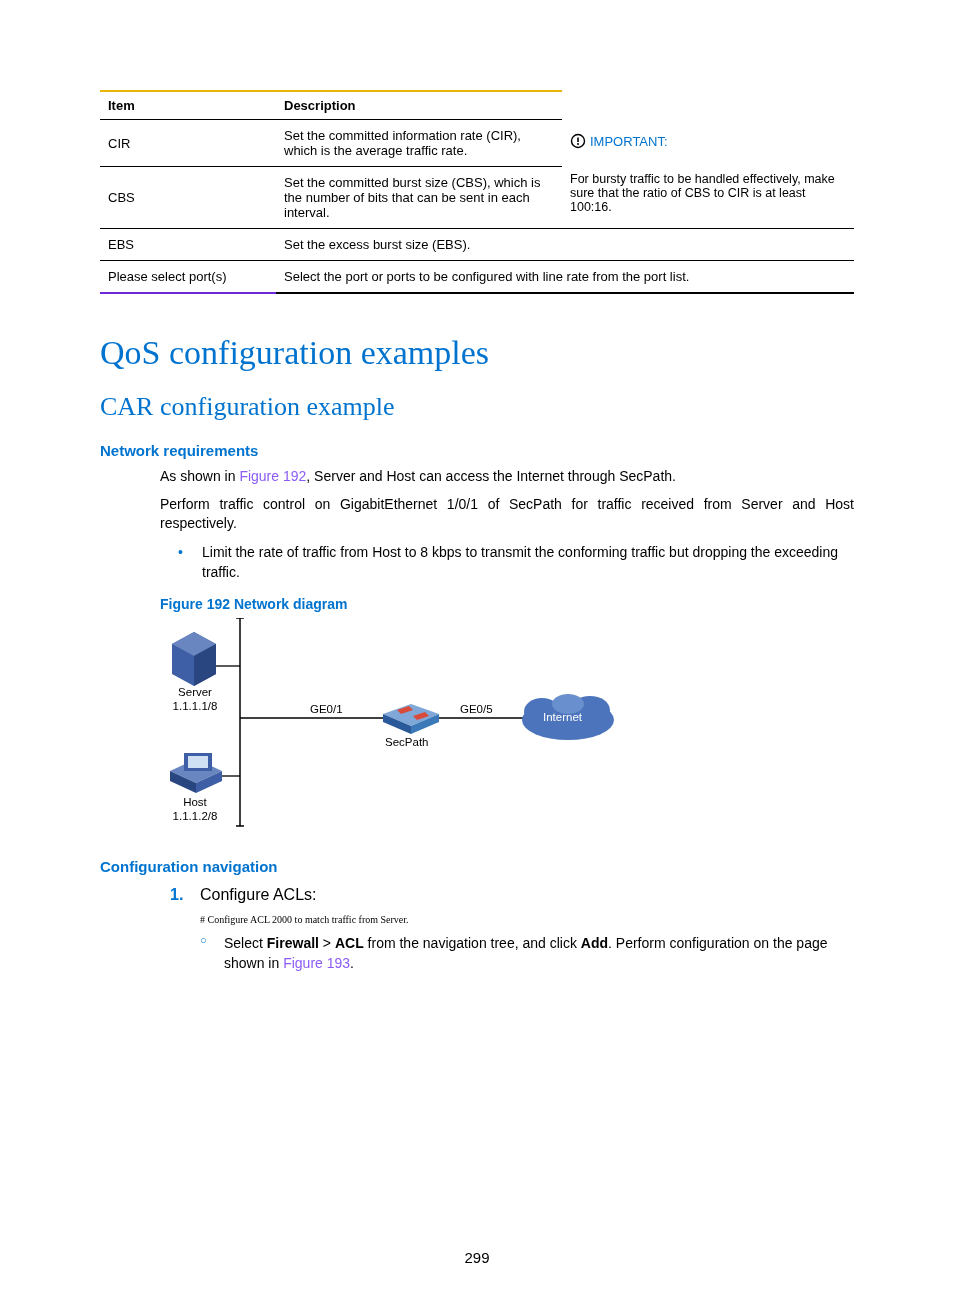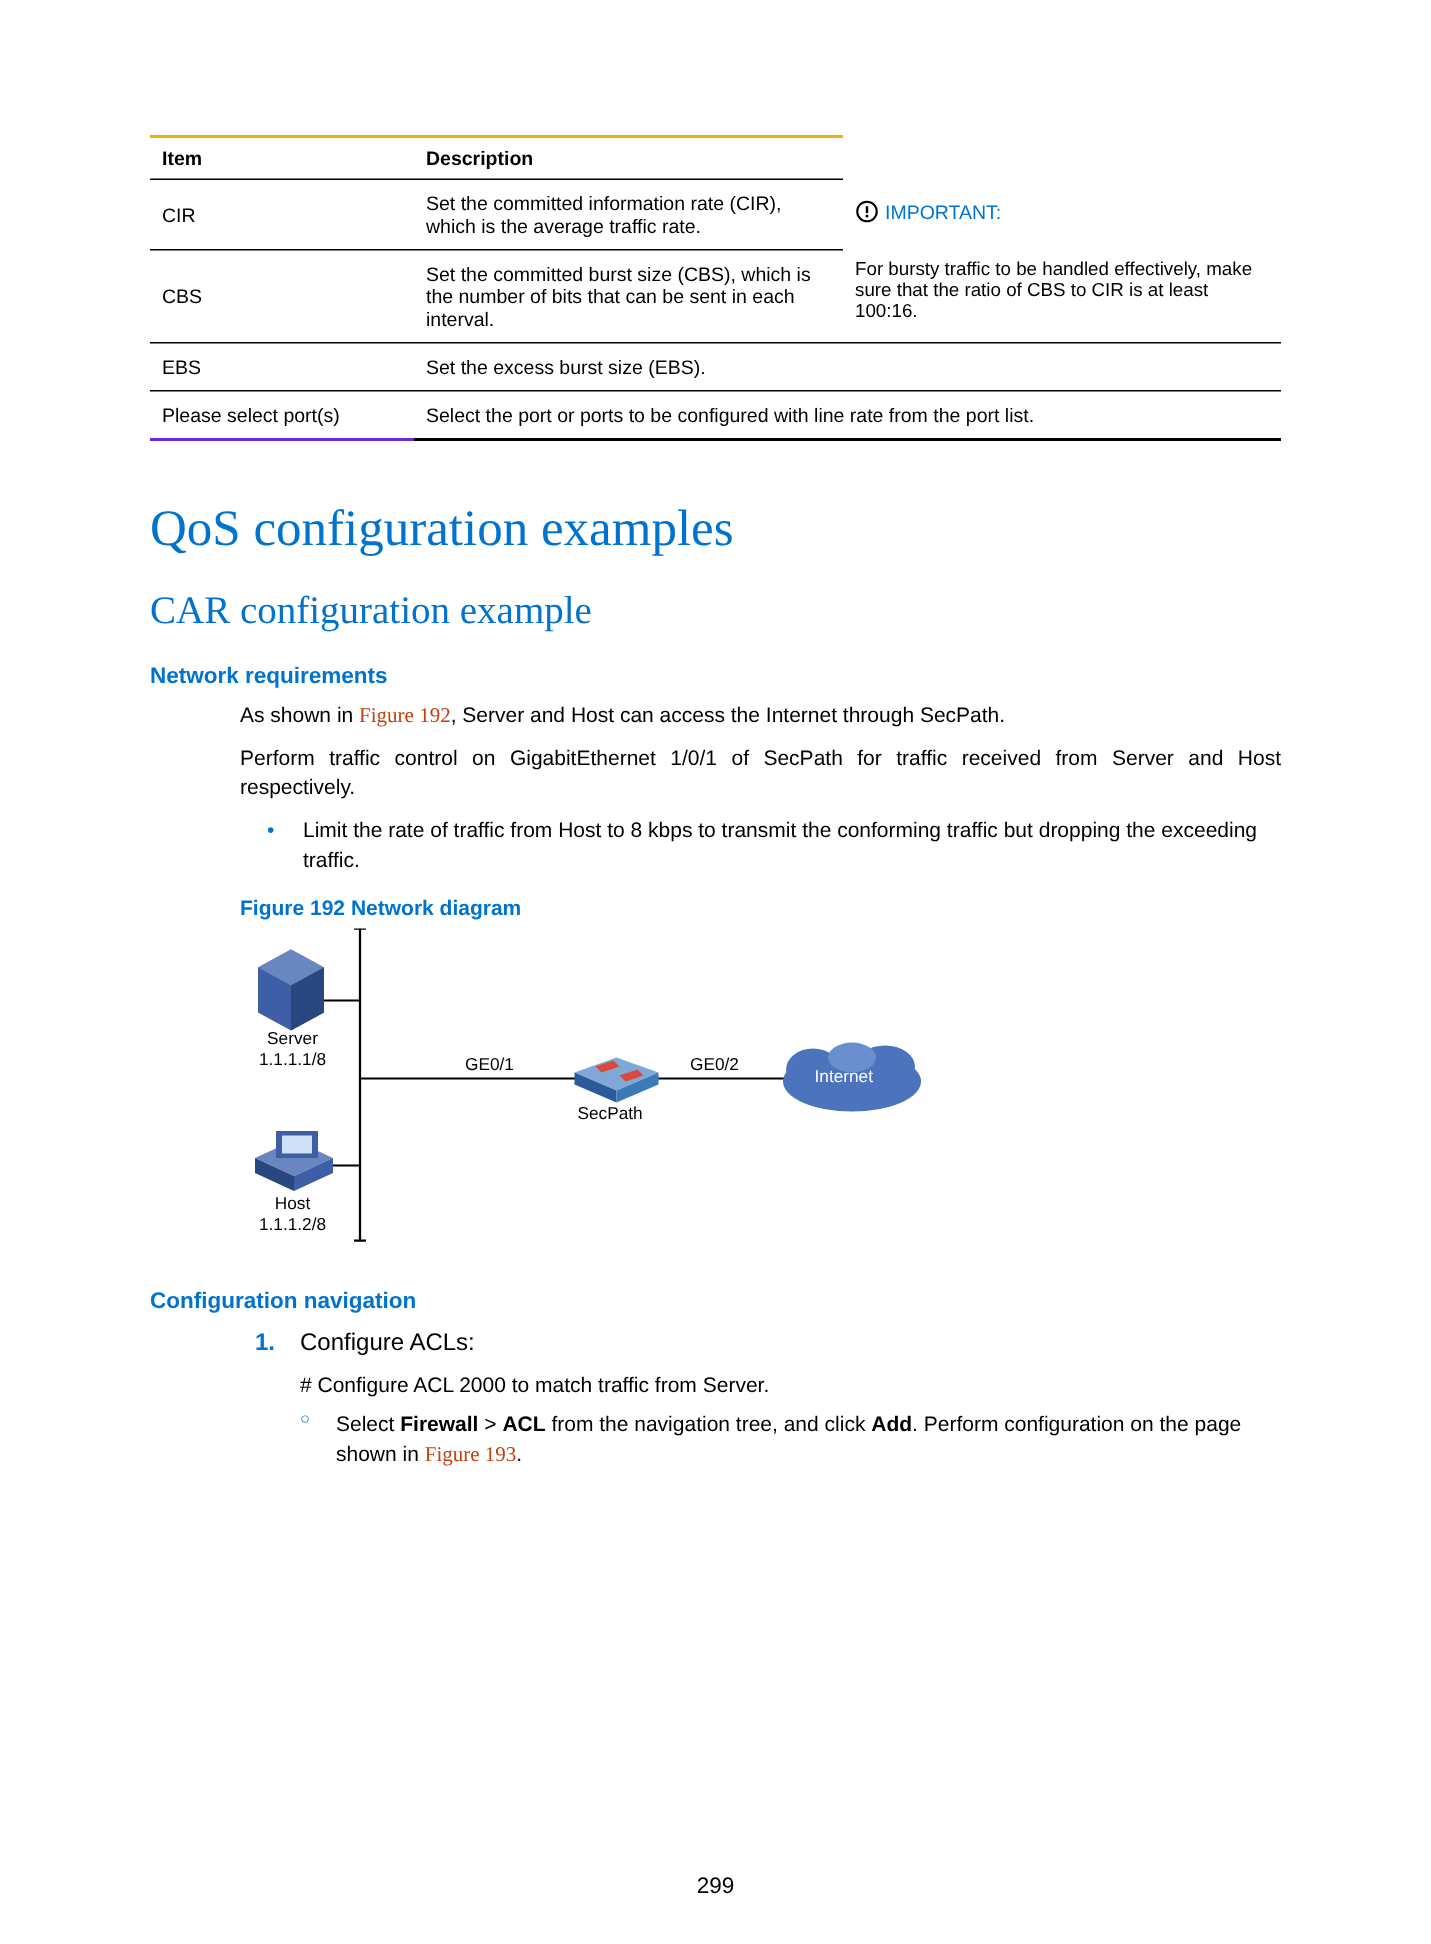--- a/index.html
+++ b/index.html
@@ -64,21 +64,21 @@
     color: #0073cf;
     font-size: 15px;
     margin: 20px 0 8px 0;
   }
   .body-text {
     font-size: 14px;
     margin: 8px 0 8px 60px;
     line-height: 1.4;
   }
   .body-text.justify { text-align: justify; }
-  .link { color: #c2410c; font-family: Liberation Serif, serif; }
+  .link { color: #8b5cf6; }
   ul.bullets {
     margin: 6px 0 6px 78px;
     padding: 0;
     list-style: none;
   }
   ul.bullets > li {
     position: relative;
     padding-left: 24px;
     font-size: 14px;
     line-height: 1.45;
@@ -121,23 +121,24 @@
   ol.steps > li::before {
     counter-increment: step;
     content: counter(step) ".";
     color: #0073cf;
     font-weight: bold;
     position: absolute;
     left: 0;
     top: 0;
   }
   .sub-text {
-    font-size: 14px;
+    font-size: 10px;
     margin: 6px 0 6px 100px;
     line-height: 1.4;
+    font-family: Liberation Serif, serif;
   }
   ul.circ {
     margin: 6px 0 6px 100px;
     padding: 0;
     list-style: none;
   }
   ul.circ > li {
     position: relative;
     padding-left: 24px;
     font-size: 14px;
@@ -272,21 +273,21 @@
 
     <div class="diagram-label" style="left:0;top:68px;width:70px;">
       <span>Server</span><br>
       <span>1.1.1.1/8</span>
     </div>
     <div class="diagram-label" style="left:0;top:178px;width:70px;">
       <span>Host</span><br>
       <span>1.1.1.2/8</span>
     </div>
     <div class="diagram-label" style="left:150px;top:85px;">GE0/1</div>
-    <div class="diagram-label" style="left:300px;top:85px;">GE0/2</div>
+    <div class="diagram-label" style="left:300px;top:85px;">GE0/5</div>
     <div class="diagram-label" style="left:225px;top:118px;">SecPath</div>
     <div class="diagram-label" style="left:383px;top:93px;color:#fff;">Internet</div>
   </div>
 
   <h3>Configuration navigation</h3>
 
   <ol class="steps">
     <li>Configure ACLs:</li>
   </ol>
 

